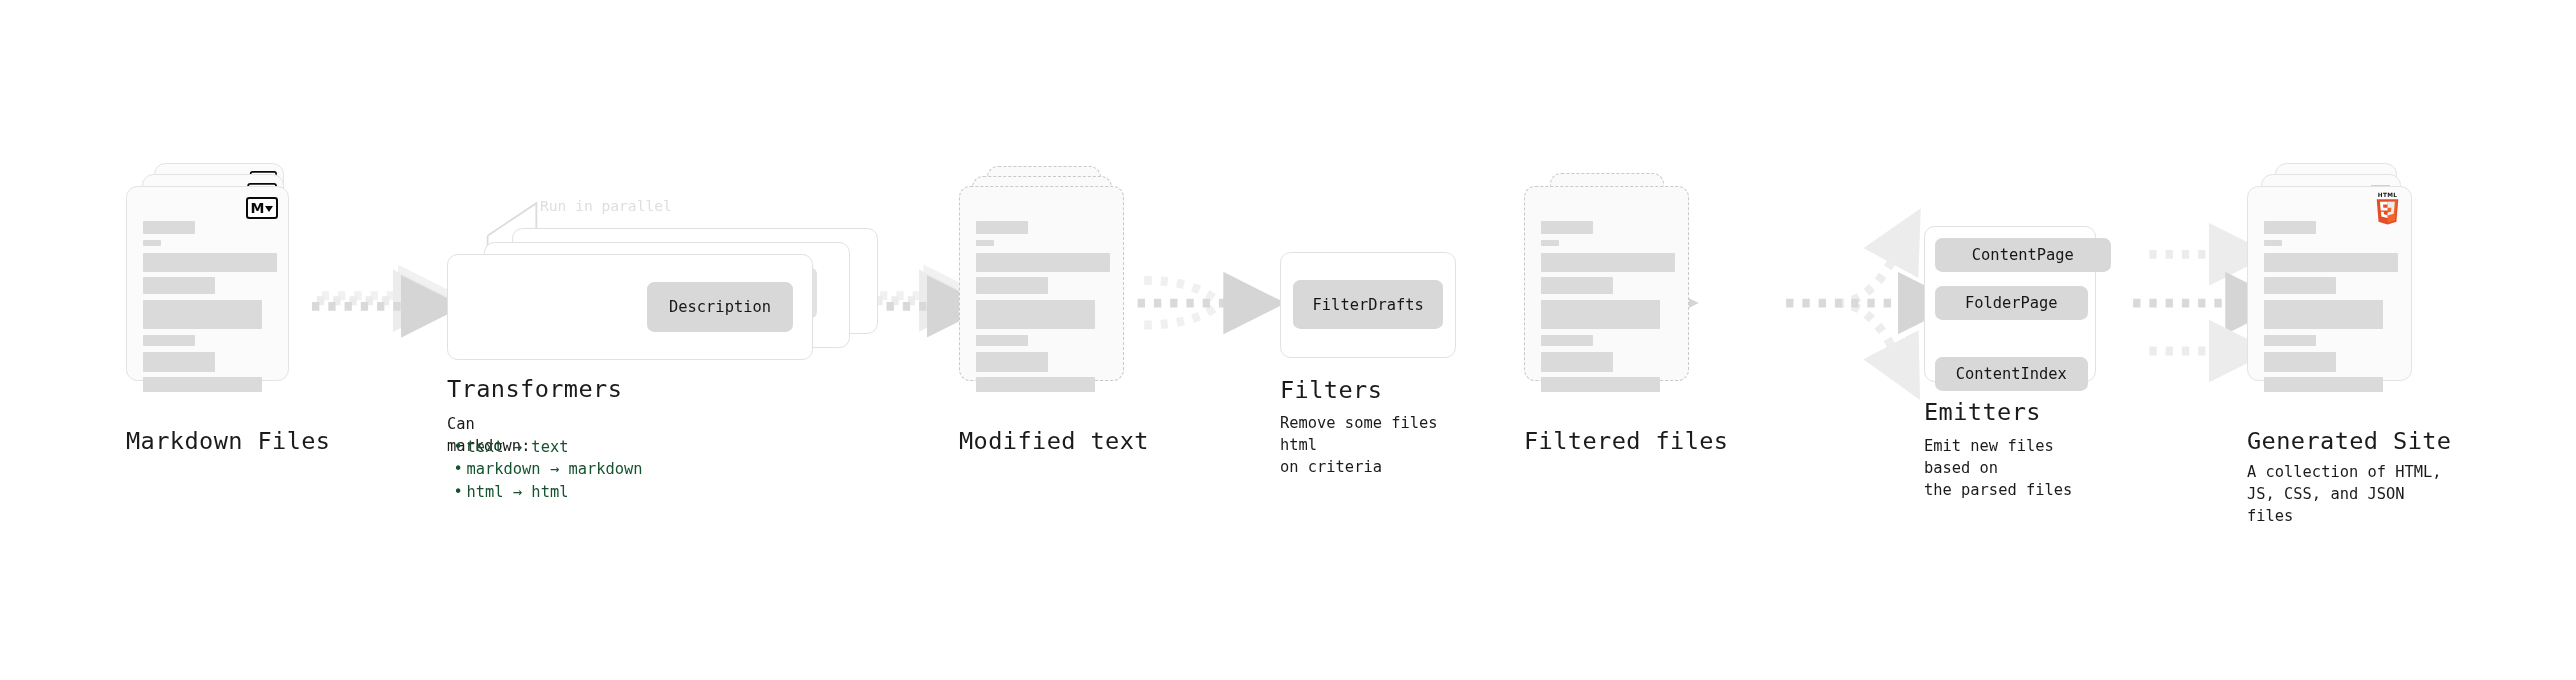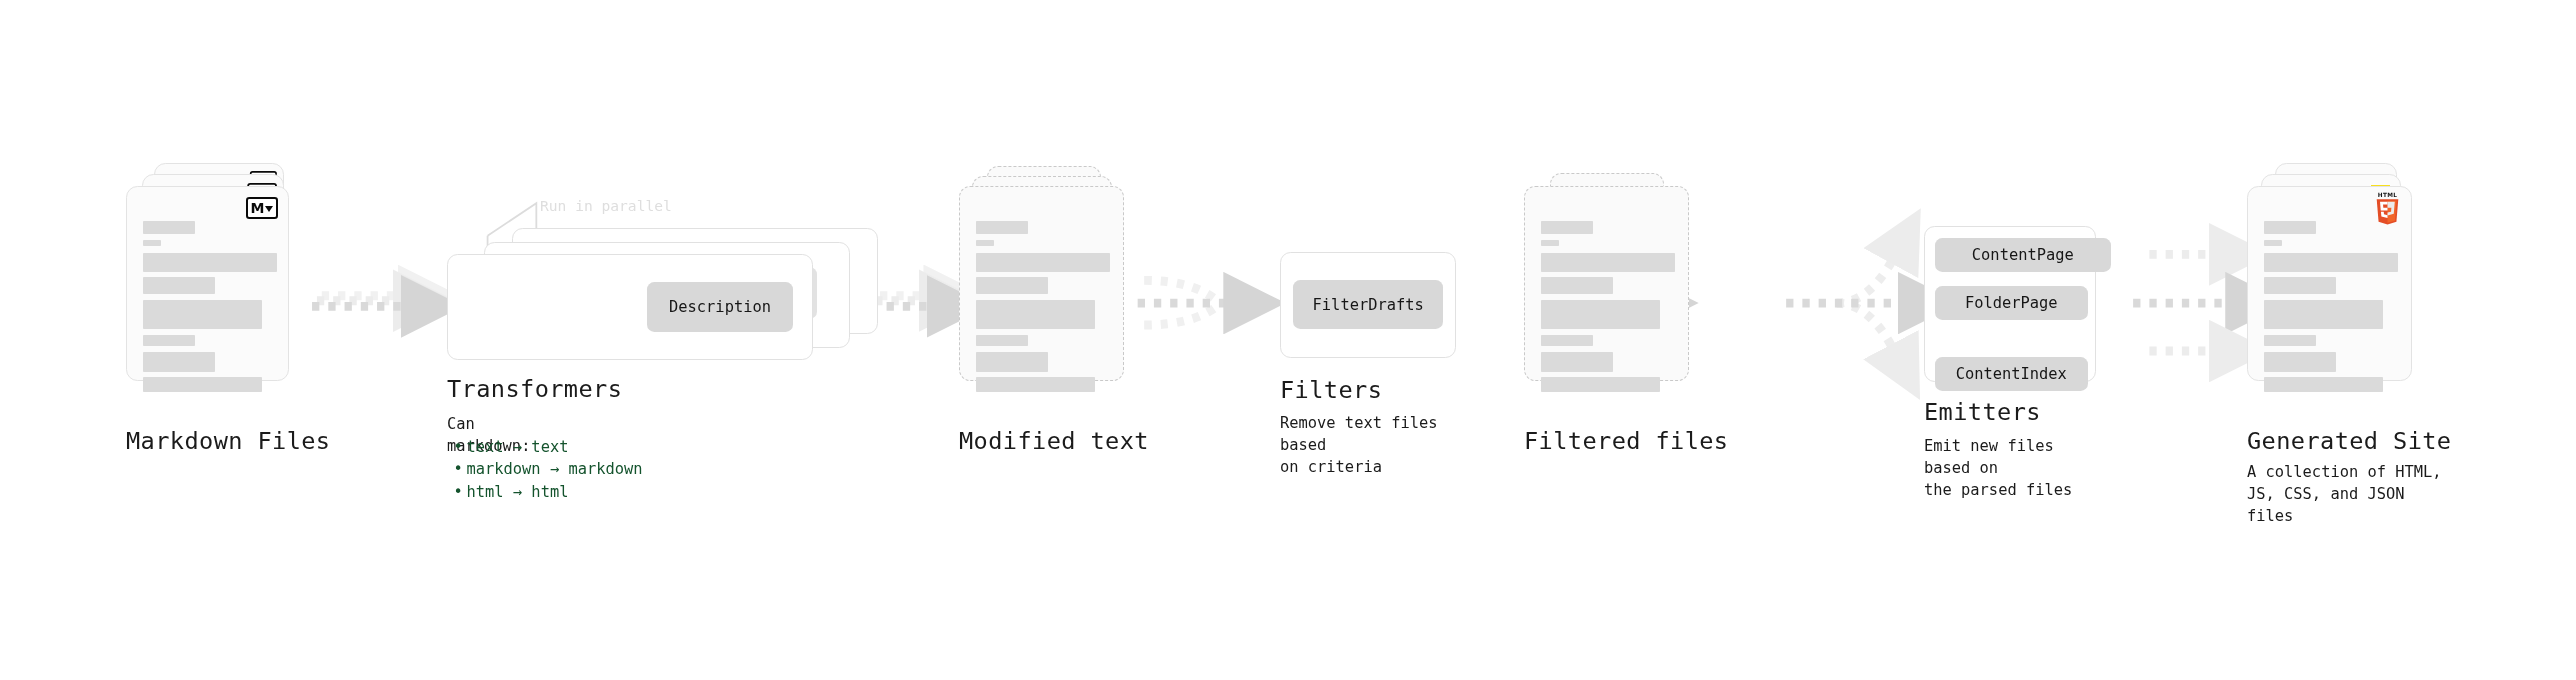--- a/index.html
+++ b/index.html
@@ -317,21 +317,21 @@
   </div>
 
   <div class="stage-block" style="left:1280px; top:252px;">
     <div class="groupbox" style="left:0px; top:0px; width:176px; height:106px; position:relative;">
       <div class="pill" style="left:12.2px; top:27px; width:150px; height:49px;">
         <span>FilterDrafts</span>
       </div>
     </div>
 
     <div class="stage-title" style="position:absolute; left:0px; top:124px;">Filters</div>
-    <div class="stage-desc" style="position:absolute; left:0px; top:161px;">Remove text files based
+    <div class="stage-desc" style="position:absolute; left:0px; top:161px;">Remove some files html
 on criteria</div>
   </div>
 
   <div class="stage-block" style="left:1524px; top:163px;text-decoration:underline;">
     <div class="doc-stack" style="width:187px; height:252px;">
 
       <div class="doc-card dashed" style="left:26px; top:9.8px; width:114px; height:49px;"></div>
 
       <div class="doc-card dashed" style="left:0px; top:23px; width:165px; height:195px;">
         <div class="skel" style="left:16.3px; top:34px; width:52px; height:13px;"></div>

